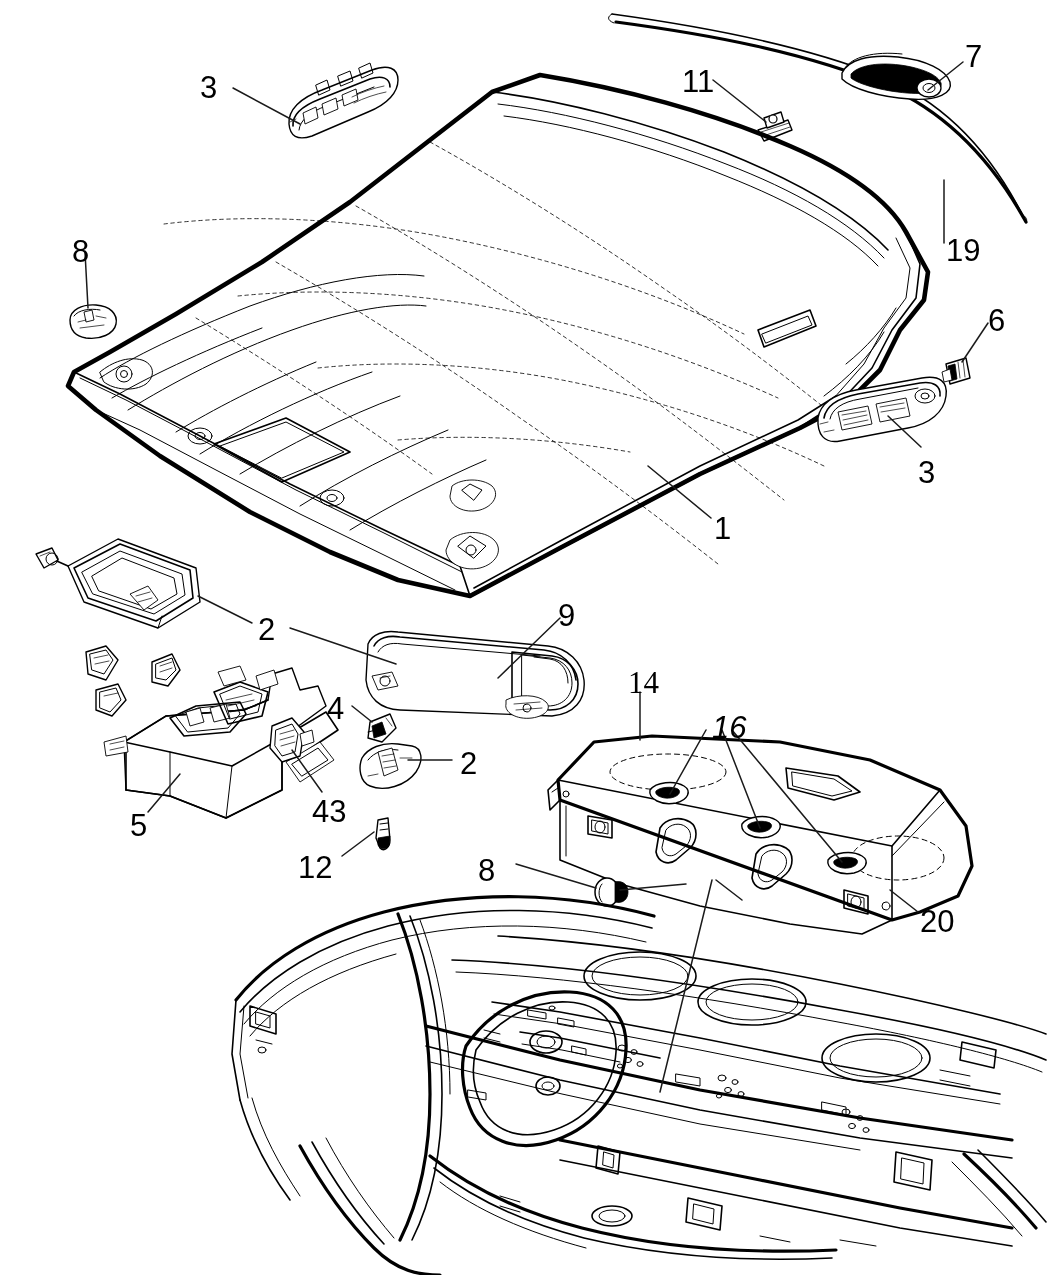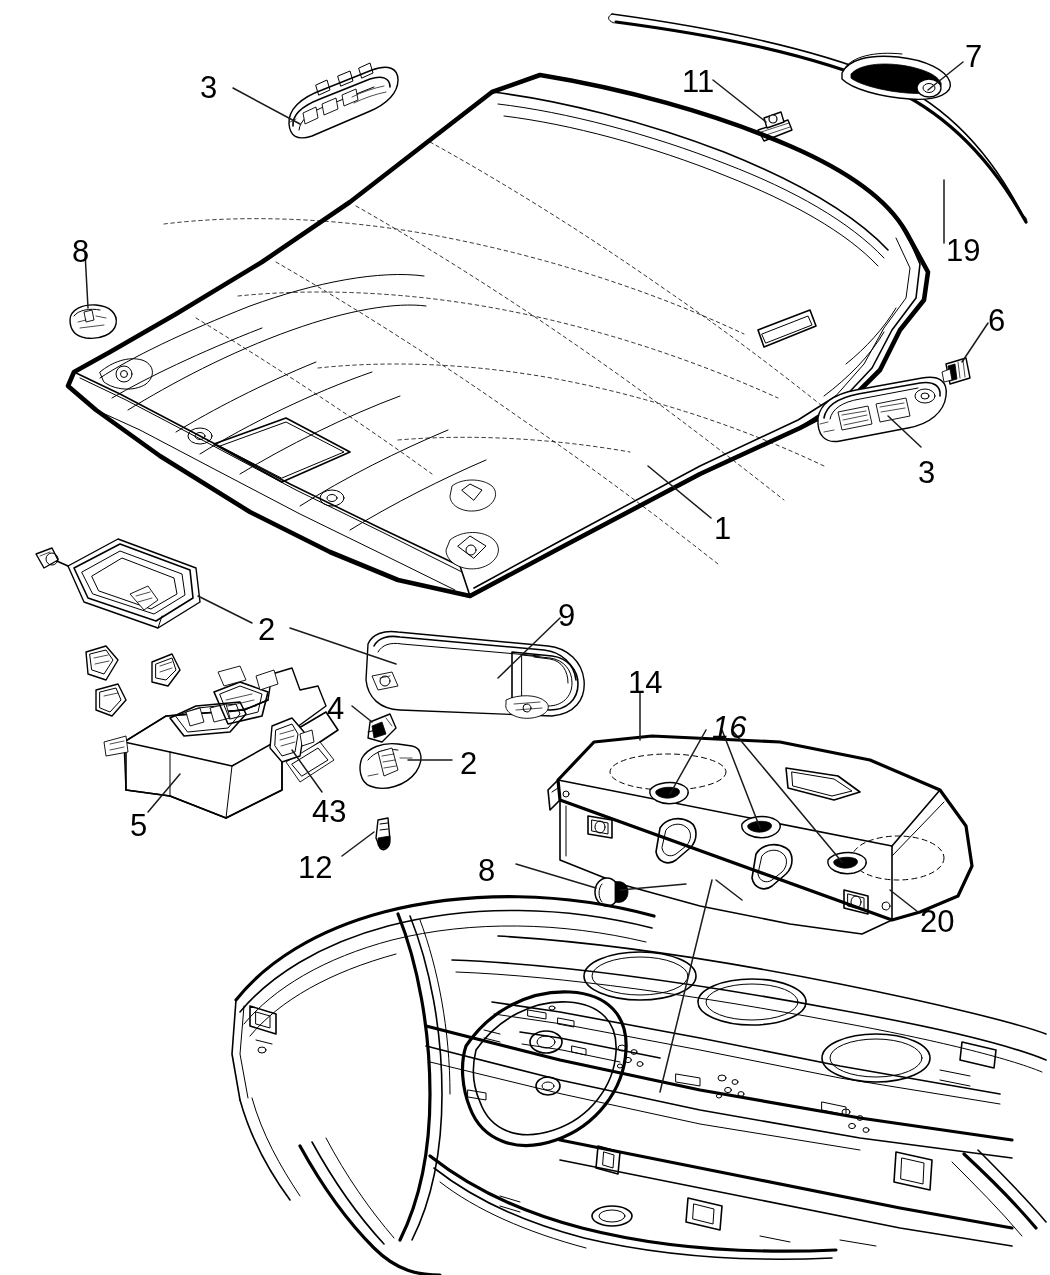--- a/index.html
+++ b/index.html
@@ -570,21 +570,21 @@
   <div class="callout-label" style="left:200px; top:72px;">3</div>
   <div class="callout-label" style="left:682px; top:66px;">11</div>
   <div class="callout-label" style="left:965px; top:41px;">7</div>
   <div class="callout-label" style="left:930px; top:235px;margin-left:16px;">19</div>
   <div class="callout-label" style="left:72px;  top:236px;">8</div>
   <div class="callout-label" style="left:988px; top:305px;">6</div>
   <div class="callout-label" style="left:918px; top:457px;">3</div>
   <div class="callout-label" style="left:714px; top:513px;">1</div>
   <div class="callout-label" style="left:258px; top:614px;">2</div>
   <div class="callout-label" style="left:558px; top:600px;">9</div>
-  <div class="callout-label" style="left:628px; top:667px;">14</div>
+  <div class="callout-label" style="left:628px; top:667px;font-family:Liberation Serif, serif;">14</div>
   <div class="callout-label" style="left:327px; top:693px;">4</div>
   <div class="callout-label" style="left:712px; top:712px;font-style:italic;">16</div>
   <div class="callout-label" style="left:460px; top:748px;">2</div>
   <div class="callout-label" style="left:312px; top:796px;">43</div>
   <div class="callout-label" style="left:130px; top:810px;">5</div>
   <div class="callout-label" style="left:298px; top:852px;">12</div>
   <div class="callout-label" style="left:478px; top:855px;">8</div>
   <div class="callout-label" style="left:920px; top:906px;">20</div>
 
 </div>

